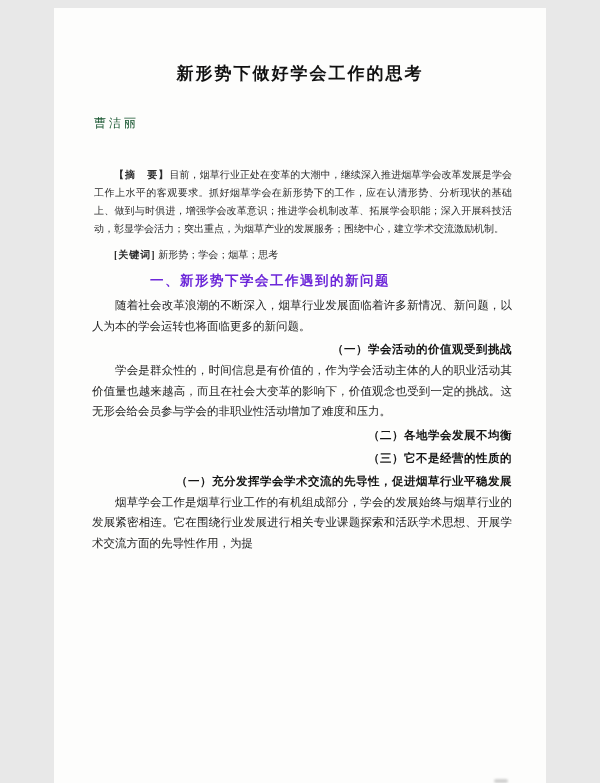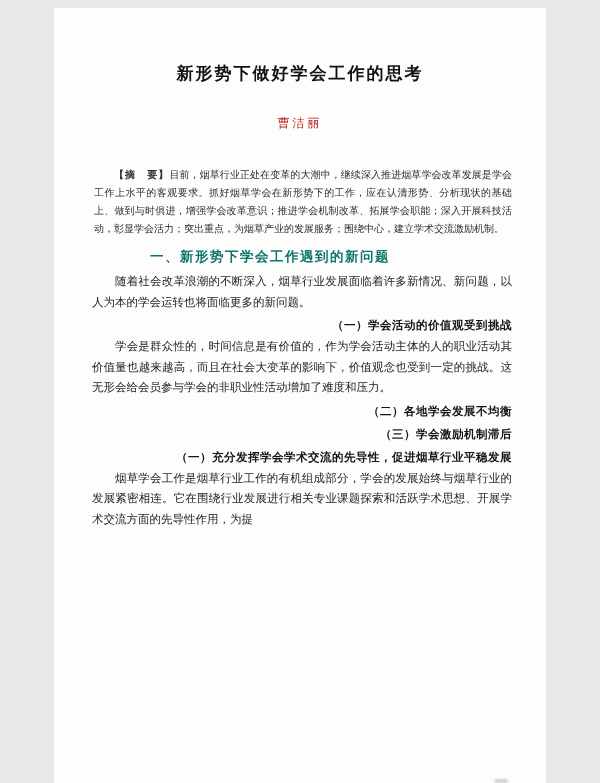--- a/index.html
+++ b/index.html
@@ -17,24 +17,24 @@
     margin:54px 40px 0 40px;
     text-align:center;
     font-size:17px;
     font-weight:bold;
     letter-spacing:2px;
     font-family:"Liberation Sans","DejaVu Sans",sans-serif;
     color:#111;
   }
   .doc-author {
     margin:30px 40px 0 40px;
-    text-align:center;
+    text-align:left;
     font-size:12px;
     letter-spacing:3px;
-    color:#b91c1c;
+    color:#14532d;
   }
   .abstract {
     margin:34px 34px 0 40px;
     font-size:10px;
     line-height:18px;
     text-align:justify;
     text-indent:2em;
     color:#2b2b2b;
   }
   .abstract .label, .keywords .label { font-weight:bold; letter-spacing:1px; }
@@ -53,21 +53,21 @@
     text-indent:2em;
     color:#1c1c1c;
   }
   .intro { margin-top:13px; }
   .sec-heading {
     margin:10px 34px 5px 96px;
     font-size:13.5px;
     font-weight:bold;
     letter-spacing:1.5px;
     font-family:Liberation Serif, serif;
-    color:#0f766e;
+    color:#6d28d9;
   }
   .sub-heading {
     margin:3px 34px 1px 38px;
     text-indent:2em;
     font-size:11.5px;
     line-height:20px;
     font-weight:bold;
     letter-spacing:0.5px;
     font-family:"Liberation Sans","DejaVu Sans",sans-serif;
     color:#141414;
@@ -87,32 +87,34 @@
 <body>
 
 <div class="page">
 
   <h1 class="doc-title">新形势下做好学会工作的思考</h1>
 
   <div class="doc-author">曹洁丽</div>
 
   <p class="abstract"><span class="label">【摘　要】</span><span>目前，烟草行业正处在变革的大潮中，继续深入推进烟草学会改革发展是学会工作上水平的客观要求。抓好烟草学会在新形势下的工作，应在认清形势、分析现状的基础上、做到与时俱进，增强学会改革意识；推进学会机制改革、拓展学会职能；深入开展科技活动，彰显学会活力；突出重点，为烟草产业的发展服务；围绕中心，建立学术交流激励机制。</span></p>
 
+  <p class="keywords"><span class="label">[关键词]</span>
+    <span>新形势；学会；烟草；思考</span></p>
 
 
   <h2 class="sec-heading">一、新形势下学会工作遇到的新问题</h2>
 
   <p class="body-para">随着社会改革浪潮的不断深入，烟草行业发展面临着许多新情况、新问题，以人为本的学会运转也将面临更多的新问题。</p>
 
   <h3 class="sub-heading">（一）学会活动的价值观受到挑战</h3>
   <p class="body-para">学会是群众性的，时间信息是有价值的，作为学会活动主体的人的职业活动其价值量也越来越高，而且在社会大变革的影响下，价值观念也受到一定的挑战。这无形会给会员参与学会的非职业性活动增加了难度和压力。</p>
 
   <h3 class="sub-heading">（二）各地学会发展不均衡</h3>
 
-  <h3 class="sub-heading">（三）学会激励机制滞后</h3>
+  <h3 class="sub-heading">（三）它不是经营的性质的</h3>
 
 
   <h3 class="sub-heading">（一）充分发挥学会学术交流的先导性，促进烟草行业平稳发展</h3>
   <p class="body-para">烟草学会工作是烟草行业工作的有机组成部分，学会的发展始终与烟草行业的发展紧密相连。它在围绕行业发展进行相关专业课题探索和活跃学术思想、开展学术交流方面的先导性作用，为提</p>
 
   <div class="artifact"></div>
 
 </div>
 
 </body></html>

